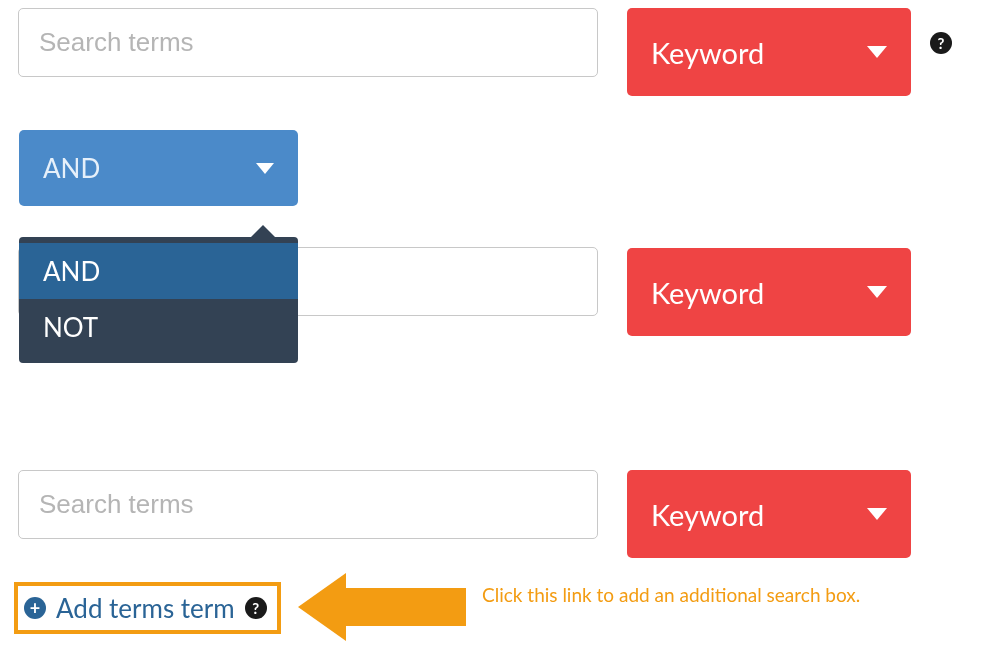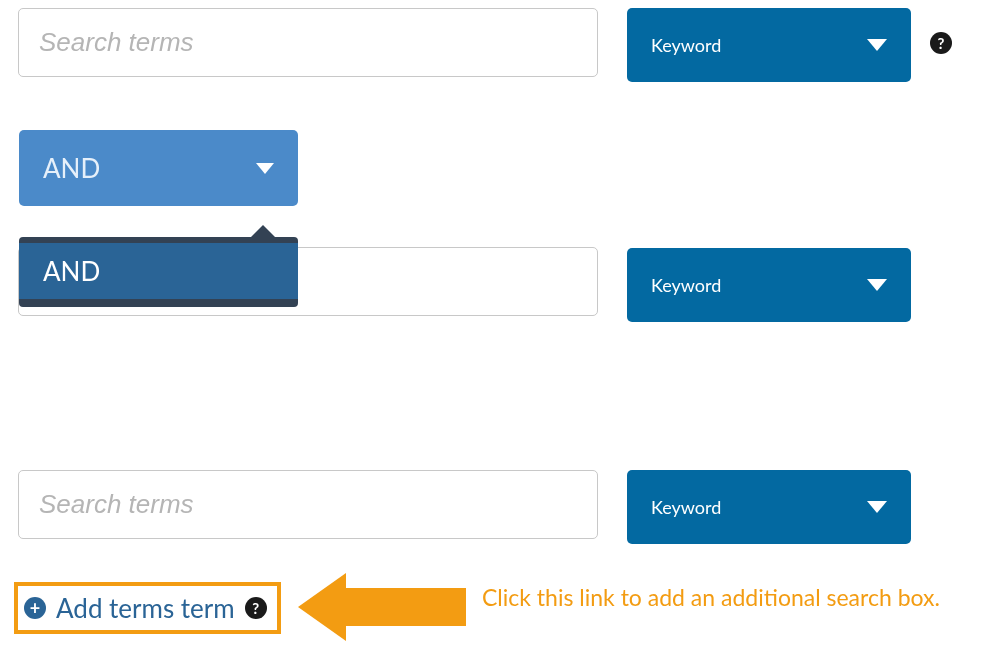--- a/index.html
+++ b/index.html
@@ -22,32 +22,31 @@
   .search-input {
     position: absolute;
     height: 69px;
     border: 1px solid #c8c8c8;
     border-radius: 5px;
     font-size: 26px;
     padding: 0 20px;
     color: #14532d;
     background: #fff;
     outline: none;
-    font-style: italic;
   }
   .search-input::placeholder { color: #b5b5b5; }
 
   
   .field-btn {
     position: absolute;
-    height: 74px;
+    height: 88px;
     border-radius: 5px;
-    background: #0369a1;
-    color: #ffffff;
-    font-size: 18px;
+    background: #ef4444;
+    color: #ffffff;
+    font-size: 29px;
     padding: 0 24px;
     display: flex;
     align-items: center;
     justify-content: space-between;
     cursor: pointer;
     border: none;
   }
   .field-btn .caret {
     width: 0; height: 0;
     border-left: 10px solid transparent;
@@ -173,21 +172,21 @@
   .arrow-body {
     width: 120px;
     height: 38px;
     background: #f39c12;
   }
 
   
   .annotation-text {
     position: absolute;
     color: #f39c12;
-    font-size: 23px;
+    font-size: 19px;
     line-height: 1.35;
   }
 </style>
 </head>
 <body>
 
 <div class="canvas">
 
   <input class="search-input" style="left: 18px; top: 8px; width: 580px;" placeholder="Search terms">
   <div class="field-btn" style="left:627px; top:8px; width:284px;">
@@ -202,20 +201,21 @@
   </div>
 
   <input class="search-input" style="left: 18px; top: 247px; width: 580px;" placeholder="">
   <div class="field-btn" style="left:627px; top:248px; width:284px;">
     <span>Keyword</span>
     <span class="caret"></span>
   </div>
 
   <div class="dropdown-menu" style="left:19px; top:237px; width:279px;">
     <div class="dropdown-item selected">AND</div>
+    <div class="dropdown-item">NOT</div>
   </div>
 
   <input class="search-input" style="left: 18px; top: 470px; width: 580px;" placeholder="Search terms">
   <div class="field-btn" style="left:627px; top:470px; width:284px;">
     <span>Keyword</span>
     <span class="caret"></span>
   </div>
 
   <div class="add-term" style="left:14px; top:582px;">
     <span class="plus-circle">+</span>

